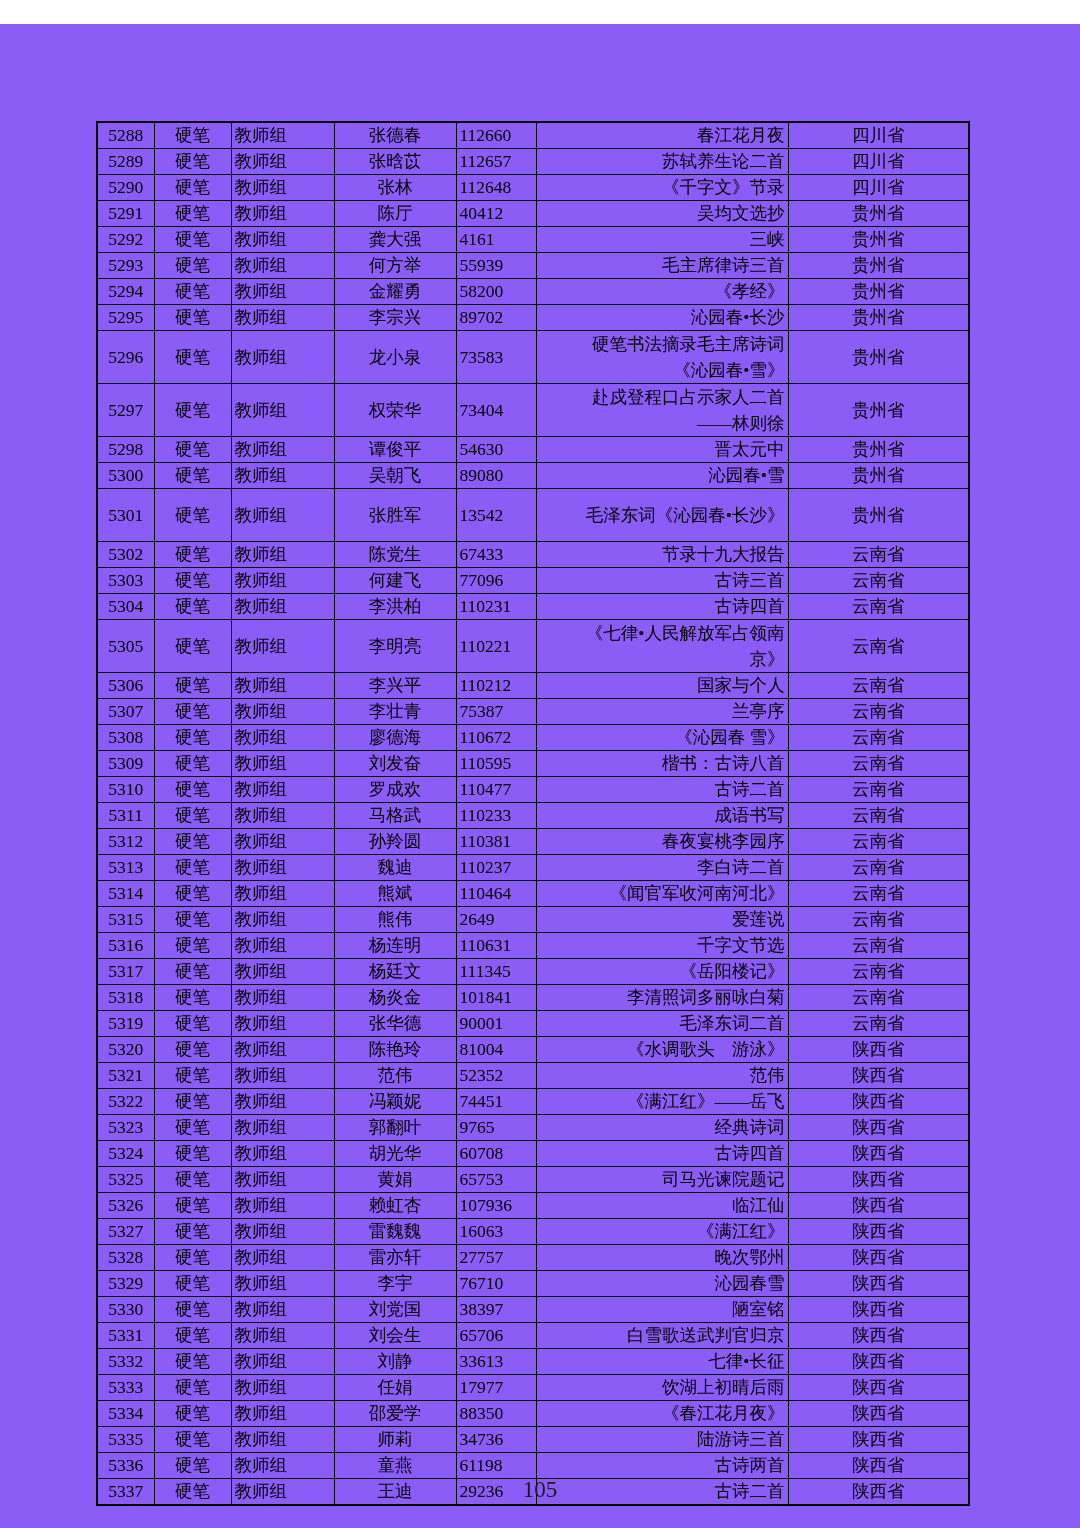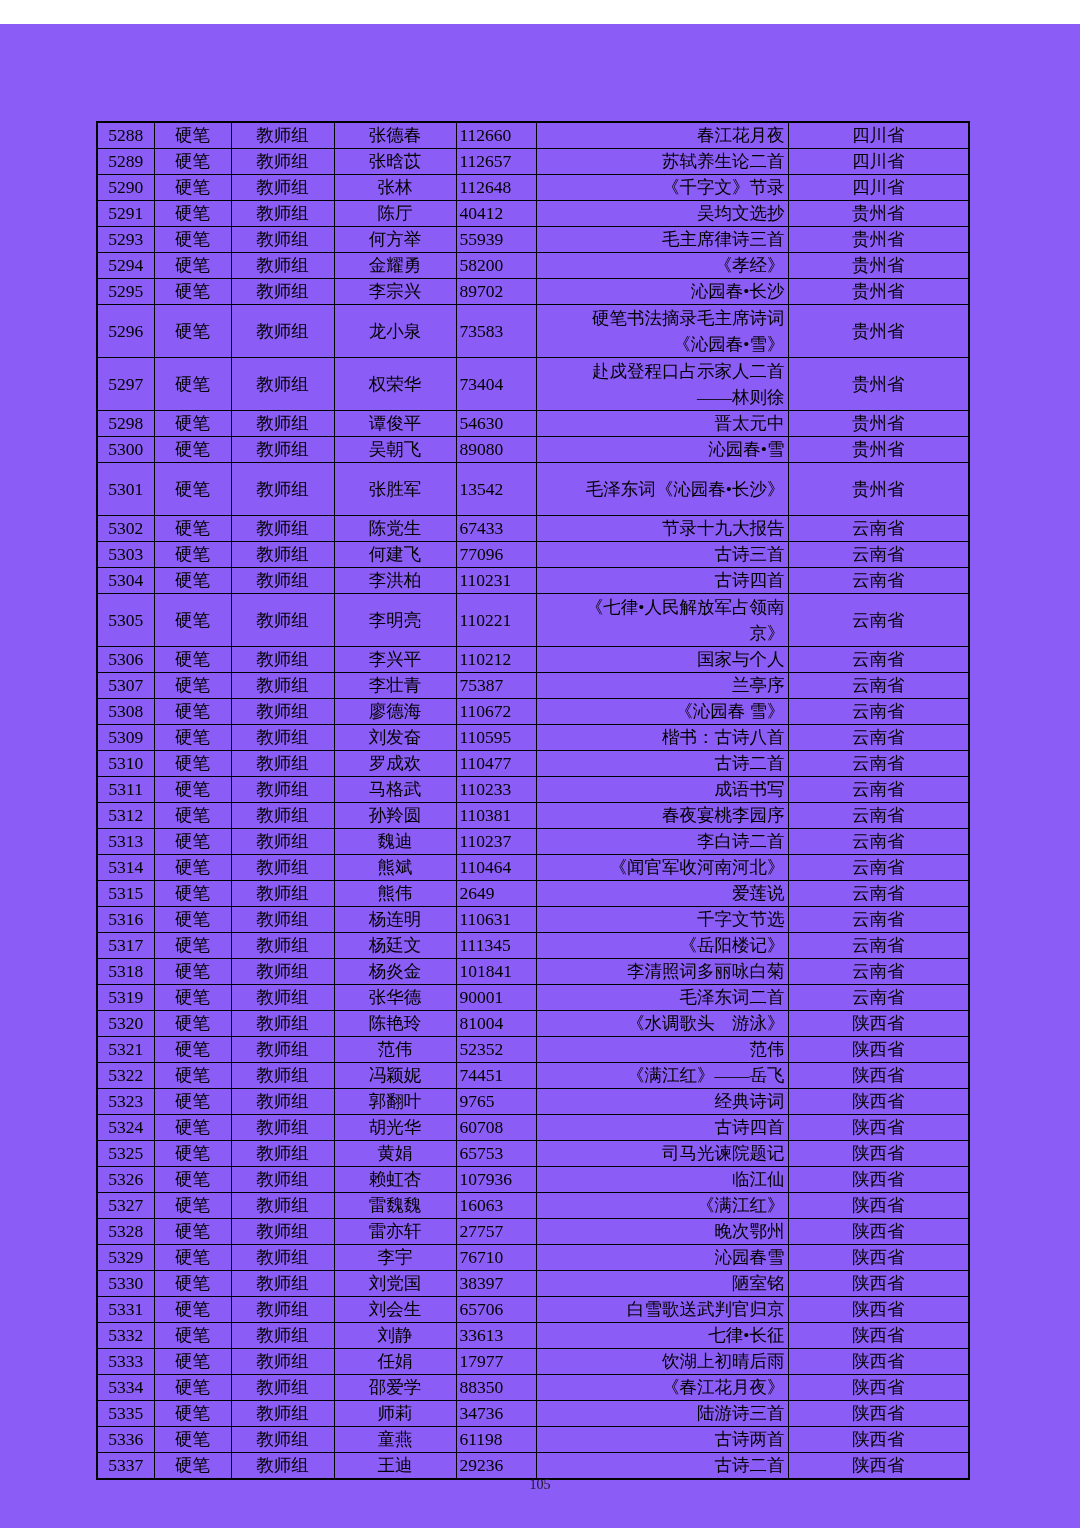--- a/index.html
+++ b/index.html
@@ -53,42 +53,42 @@
   col.c-seq    { width: 57px; }
   col.c-cat    { width: 77px; }
   col.c-grp    { width: 103px; }
   col.c-name   { width: 122px; }
   col.c-num    { width: 80px; }
   col.c-title  { width: 252px; }
   col.c-prov   { width: 181px; }
 
   td.seq   { text-align: center; }
   td.cat   { text-align: center; }
-  td.grp   { text-align: center; }
+  td.grp   { text-align: left; }
   td.name  { text-align: center; }
   td.num   { }
   td.title { text-align: right; padding-left: 5px; }
   td.prov  { text-align: center; }
 
   tr.tall td {
     height: 52px;
   }
   tr.tall td.title {
     line-height: 26px;
     vertical-align: middle;
     padding-left: 28px;
   }
 
   #page-number {
     position: absolute;
     left: 0;
     top: 1453px;
     width: 1080px;
     text-align: center;
-    font-size: 14px;
+    font-size: 23px;
     font-family: "Liberation Serif", "DejaVu Serif", serif;
     color: #1a1a1a;
   }
 </style>
 </head>
 <body>
 
 <div id="page">
 
   <div id="table-wrap">
@@ -133,20 +133,29 @@
           <tr>
             <td class="seq">5291</td>
             <td class="cat">硬笔</td>
             <td class="grp">教师组</td>
             <td class="name">陈厅</td>
             <td class="num">40412</td>
             <td class="title">吴均文选抄</td>
             <td class="prov">贵州省</td>
           </tr>
           <tr>
+            <td class="seq">5292</td>
+            <td class="cat">硬笔</td>
+            <td class="grp">教师组</td>
+            <td class="name">龚大强</td>
+            <td class="num">4161</td>
+            <td class="title">三峡</td>
+            <td class="prov">贵州省</td>
+          </tr>
+          <tr>
             <td class="seq">5293</td>
             <td class="cat">硬笔</td>
             <td class="grp">教师组</td>
             <td class="name">何方举</td>
             <td class="num">55939</td>
             <td class="title">毛主席律诗三首</td>
             <td class="prov">贵州省</td>
           </tr>
           <tr>
             <td class="seq">5294</td>

